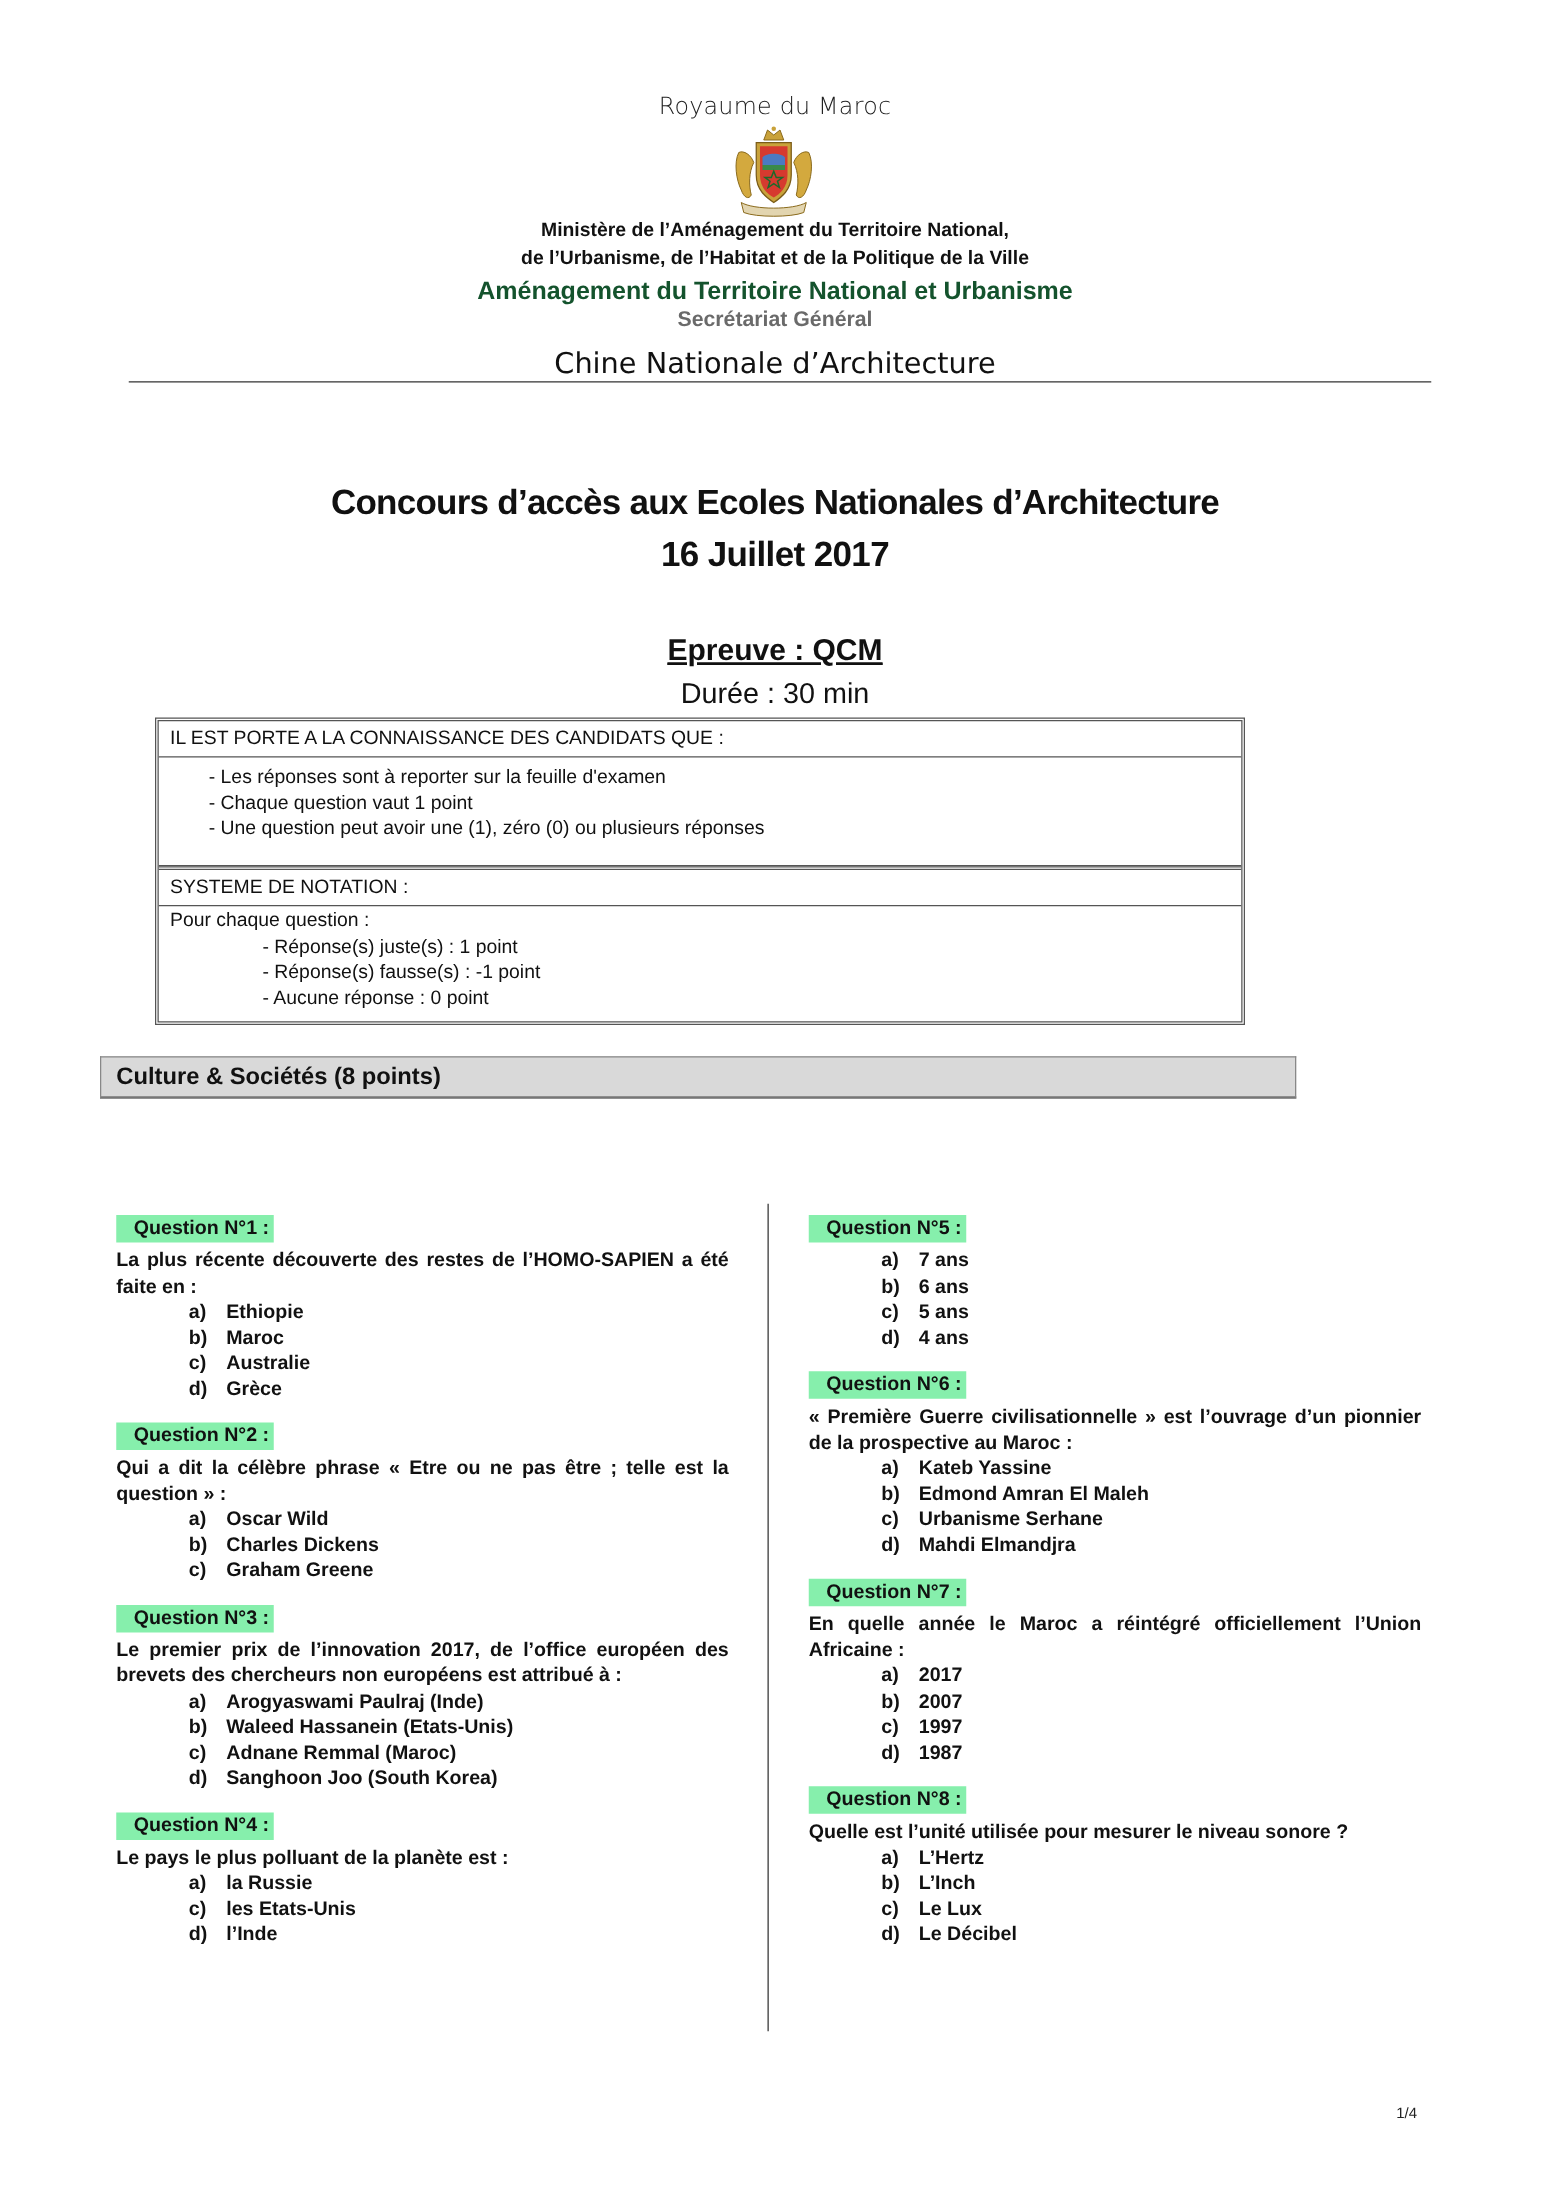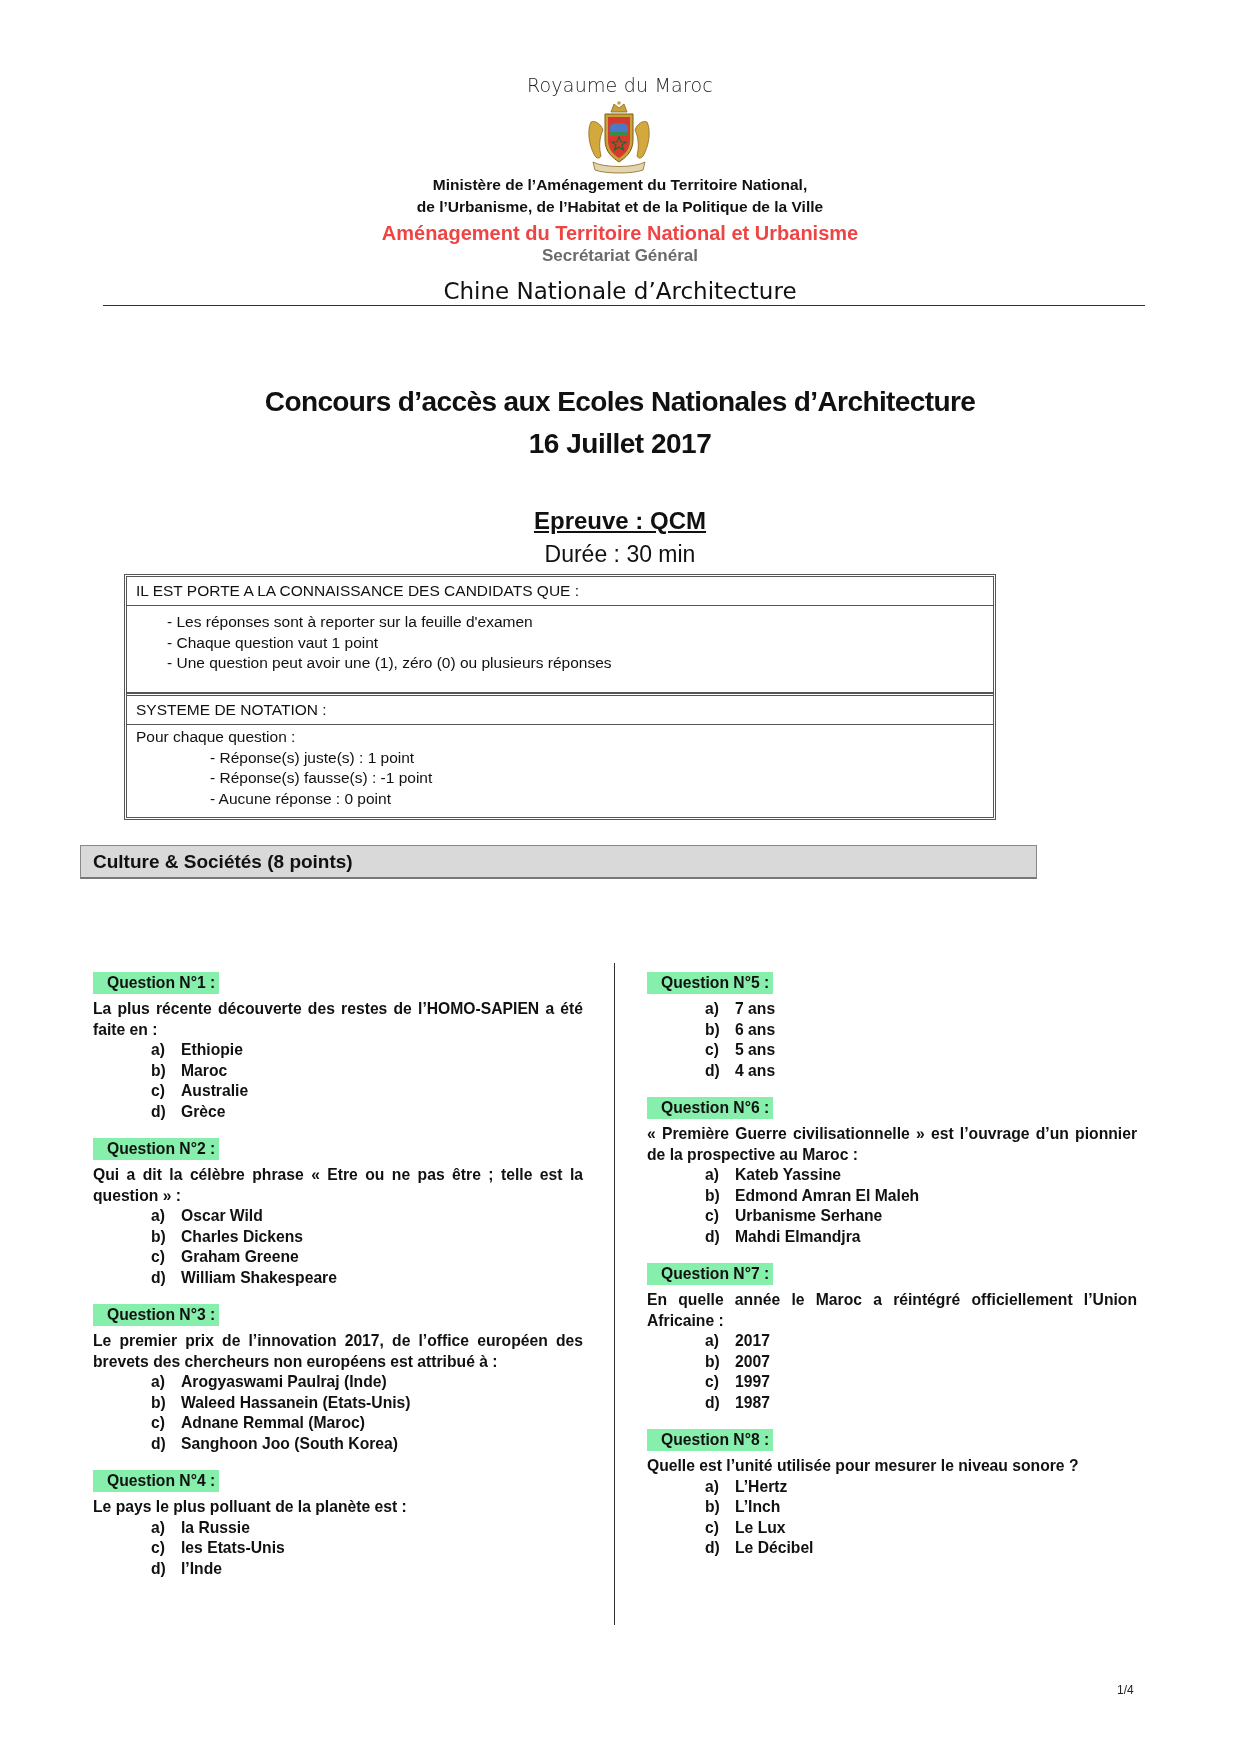--- a/index.html
+++ b/index.html
@@ -6,21 +6,21 @@
   body { width: 1240px; height: 1755px; position: relative; overflow: hidden;
          font-family: "DejaVu Sans", sans-serif; color: #111; }
   .abs { position: absolute; }
   .center { left: 0; width: 1240px; text-align: center; }
 
   .royaume { top: 74px; font-size: 19px; color: #222; font-weight: 300; letter-spacing: 0.2px; }
   .emblem { left: 585px; top: 100px; width: 68px; height: 74px; }
   .ministere { font-family: "Liberation Sans", sans-serif; font-weight: bold; font-size: 15.5px; color: #111; }
   .min1 { top: 176px; }
   .min2 { top: 198px; }
-  .amen { top: 222px; font-family: "Liberation Sans", sans-serif; font-weight: bold; font-size: 20px; color: #ef4444; }
+  .amen { top: 222px; font-family: "Liberation Sans", sans-serif; font-weight: bold; font-size: 20px; color: #14532d; }
   .secr { top: 246px; font-family: "Liberation Sans", sans-serif; font-weight: bold; font-size: 17px; color: #6a6a6a; }
   .ecole { top: 278px; font-size: 23px; color: #111; font-weight: 500; }
   .hrule { left: 103px; width: 1042px; top: 305px; height: 0; border-top: 1.5px solid #333; }
 
   .concours { top: 386px; font-family: "Liberation Sans", sans-serif; font-weight: bold; font-size: 28px; letter-spacing: -0.6px; }
   .date { top: 428px; font-family: "Liberation Sans", sans-serif; font-weight: bold; font-size: 28px; letter-spacing: -0.5px; }
   .epreuve { top: 507px; font-family: "Liberation Sans", sans-serif; font-weight: bold; font-size: 24px; text-decoration: underline; }
   .epreuve span { text-decoration: underline; }
   .duree { top: 541px; font-family: "Liberation Sans", sans-serif; font-size: 23px; }
 
@@ -121,21 +121,20 @@
       <li><span class="letter">d)</span><span>Grèce</span></li>
     </ul>
   </div>
   <div class="q">
     <div class="qlabel">Question N°2 :</div>
     <div class="qtext">Qui a dit la célèbre phrase « Etre ou ne pas être ; telle est la question » :</div>
     <ul class="opts">
       <li><span class="letter">a)</span><span>Oscar Wild</span></li>
       <li><span class="letter">b)</span><span>Charles Dickens</span></li>
       <li><span class="letter">c)</span><span>Graham Greene</span></li>
-      <li><span class="letter">d)</span><span>William Shakespeare</span></li>
     </ul>
   </div>
   <div class="q">
     <div class="qlabel">Question N°3 :</div>
     <div class="qtext">Le premier prix de l’innovation 2017, de l’office européen des brevets des chercheurs non européens est attribué à :</div>
     <ul class="opts">
       <li><span class="letter">a)</span><span>Arogyaswami Paulraj (Inde)</span></li>
       <li><span class="letter">b)</span><span>Waleed Hassanein (Etats-Unis)</span></li>
       <li><span class="letter">c)</span><span>Adnane Remmal (Maroc)</span></li>
       <li><span class="letter">d)</span><span>Sanghoon Joo (South Korea)</span></li>

